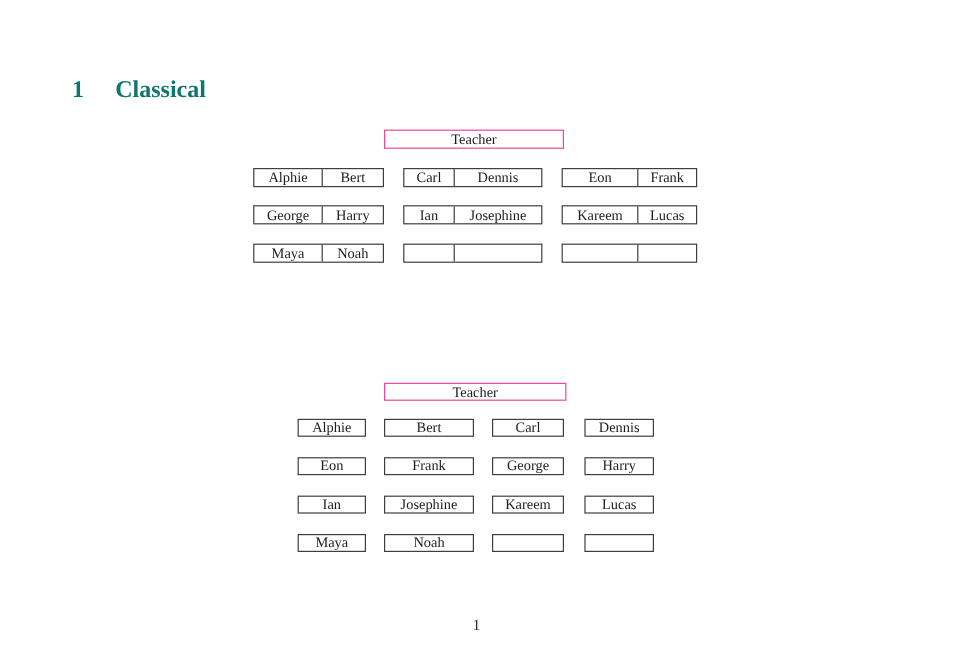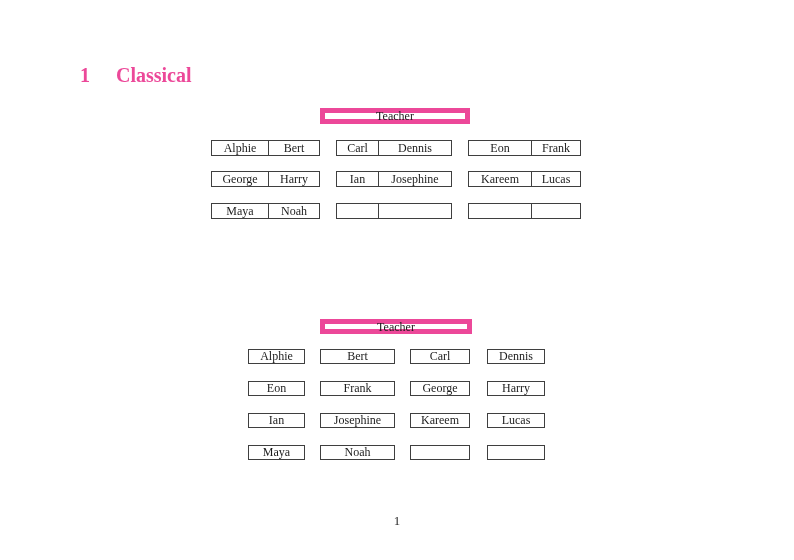--- a/index.html
+++ b/index.html
@@ -11,39 +11,39 @@
     position: relative;
     width: 794px;
     height: 560px;
     background: #ffffff;
     font-family: "Liberation Serif", "DejaVu Serif", serif;
     color: #1c1c1c;
     overflow: hidden;
   }
   .heading {
     position: absolute;
-    left: 80px;
+    left: 60px;
     font-size: 20px;
     font-weight: bold;
     line-height: 24px;
-    color: #ec4899;
+    color: #0f766e;
     white-space: nowrap;
   }
   .secnum {
     display: inline-block;
     width: 36px;
   }
   .boxtext {
     font-size: 12px;
     line-height: 1;
   }
   .teacherbox {
     position: absolute;
     box-sizing: border-box;
-    border: 5px solid #ec4899;
+    border: 1px solid #ec4899;
     background: #ffffff;
     display: flex;
     align-items: center;
     justify-content: center;
     font-size: 12px;
   }
   .desk {
     position: absolute;
     box-sizing: border-box;
     height: 16px;

